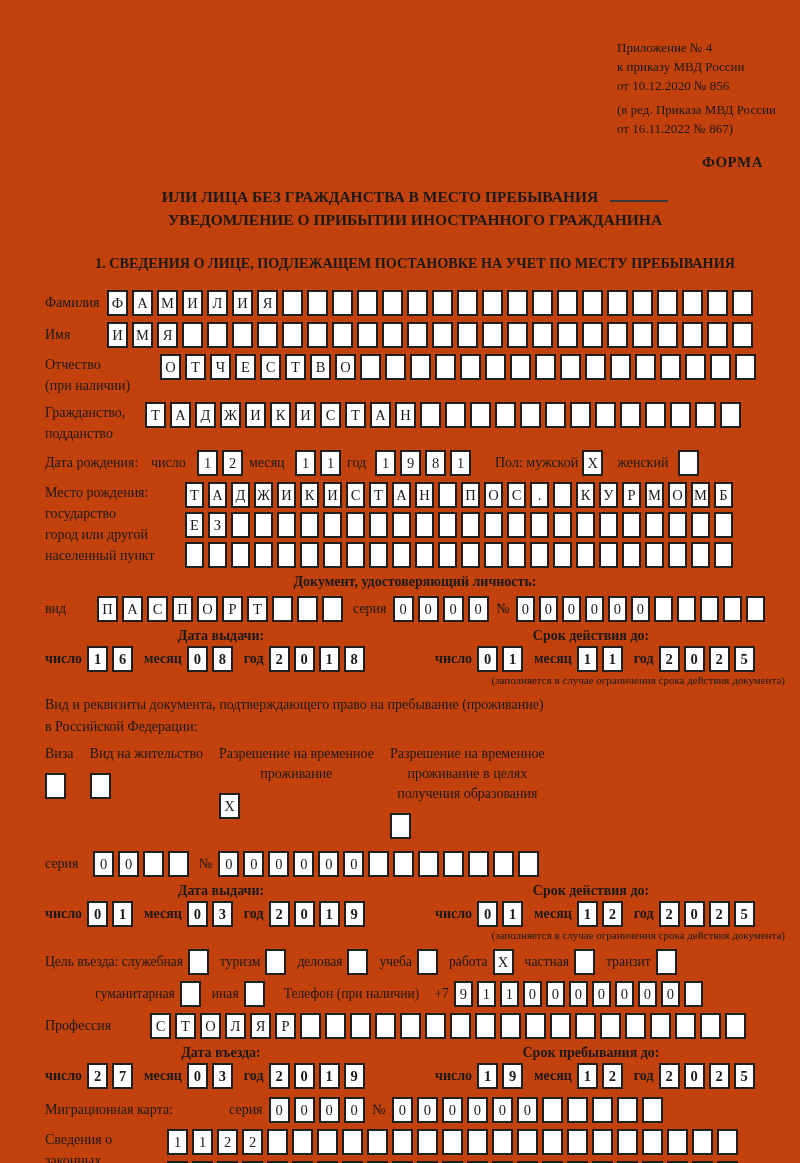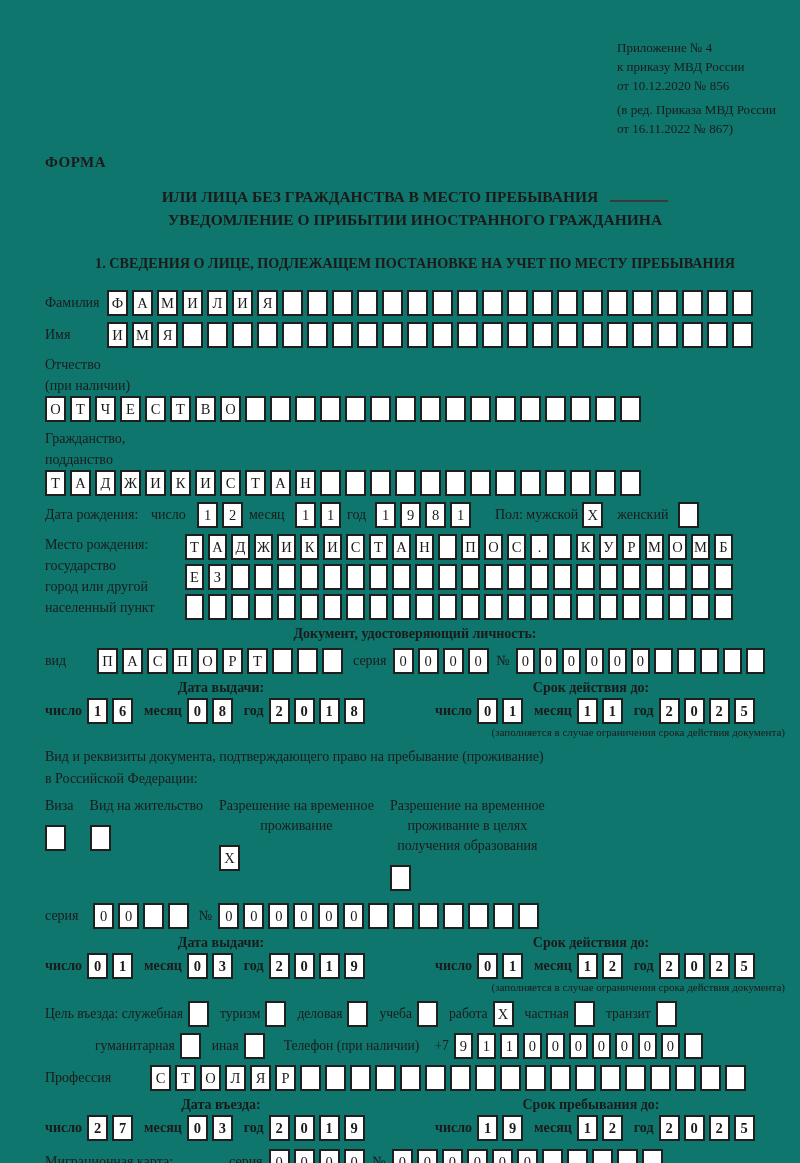--- a/index.html
+++ b/index.html
@@ -1,34 +1,34 @@
 <!DOCTYPE html>
 <html><head>
 <meta charset="utf-8">
 <style>
   html,body{margin:0;padding:0;background:#ffffff;}
   .page{
     width:800px;height:1163px;box-sizing:border-box;
-    padding:38px 15px 0 45px;background:#0f766e;
+    padding:38px 15px 0 45px;background:#c2410c;
     font-family:"Liberation Serif","DejaVu Serif",serif;
     color:#1a1a1a;overflow:hidden;position:relative;
   }
   
   .annex{margin-left:572px;font-size:13px;line-height:19px;white-space:nowrap;}
   .annex .ed{font-size:13px;}
   .annex .gap{height:5px;}
-  .forma{text-align:left;padding-right:22px;font-weight:bold;font-size:15px;margin-top:16px;letter-spacing:.5px;}
+  .forma{text-align:right;padding-right:22px;font-weight:bold;font-size:15px;margin-top:16px;letter-spacing:.5px;}
   
   .title{text-align:center;font-weight:bold;font-size:15.5px;line-height:23px;margin-top:14px;}
   .title-blank{display:inline-block;width:58px;border-bottom:2px solid #3a3a3a;margin-left:12px;vertical-align:baseline;}
   .section-title{text-align:center;font-weight:bold;font-size:14.2px;margin-top:24px;}
   
   .form{margin-top:18px;font-size:14px;}
   .row{display:flex;align-items:center;margin-bottom:6px;}
-  .row-top{display:flex;align-items:flex-start;margin-bottom:6px;flex-direction:column;}
+  .row-top{display:flex;align-items:flex-start;margin-bottom:6px;}
   .lbl{flex:none;}
   .lbl-stack{flex:none;line-height:21px;}
   .w62{width:62px;} .w100{width:100px;} .w115{width:115px;} .w105{width:105px;}
   .cells{display:flex;gap:4px;flex:none;}
   .cell{box-sizing:border-box;width:21px;height:26px;border:2px solid #1f1f1f;display:flex;
         align-items:center;justify-content:center;font-size:14.5px;flex:none;background:#fff;}
   .cells.small .cell{width:19px;}
   .checkbox{box-sizing:border-box;width:21px;height:26px;border:2px solid #1f1f1f;display:inline-flex;
         align-items:center;justify-content:center;font-size:14.5px;flex:none;background:#fff;}
   

